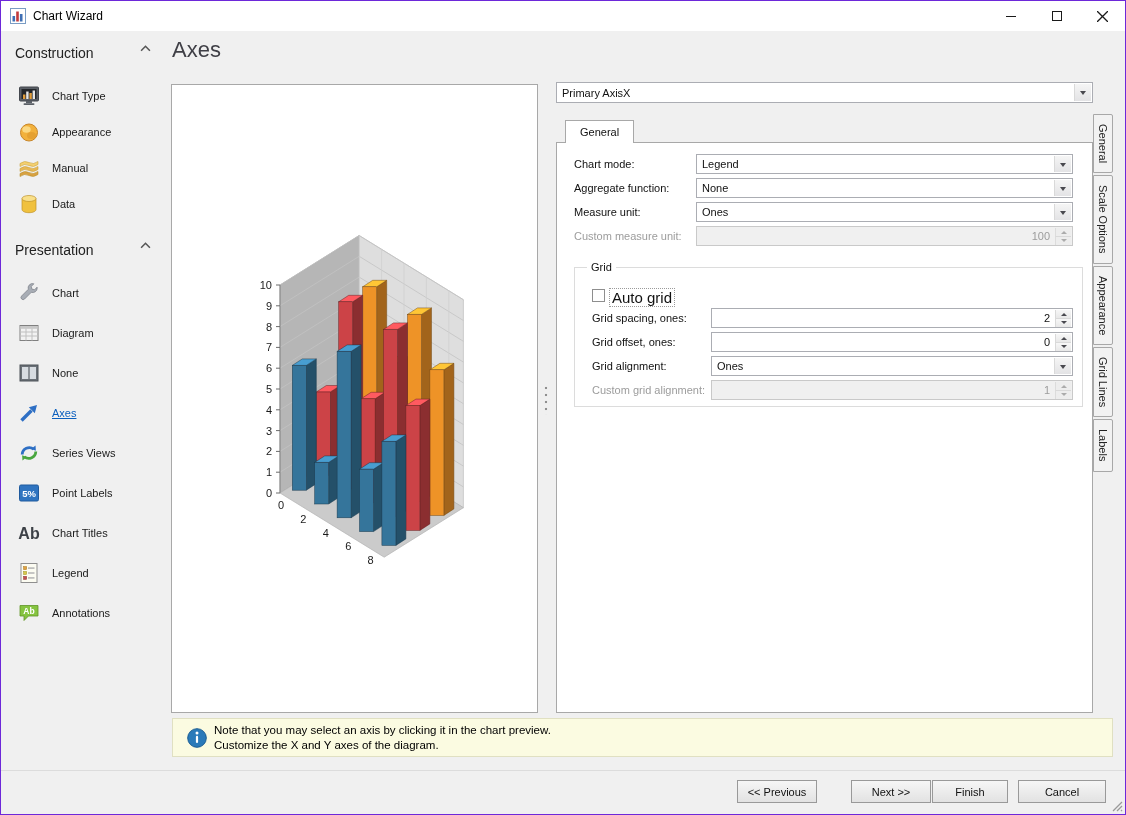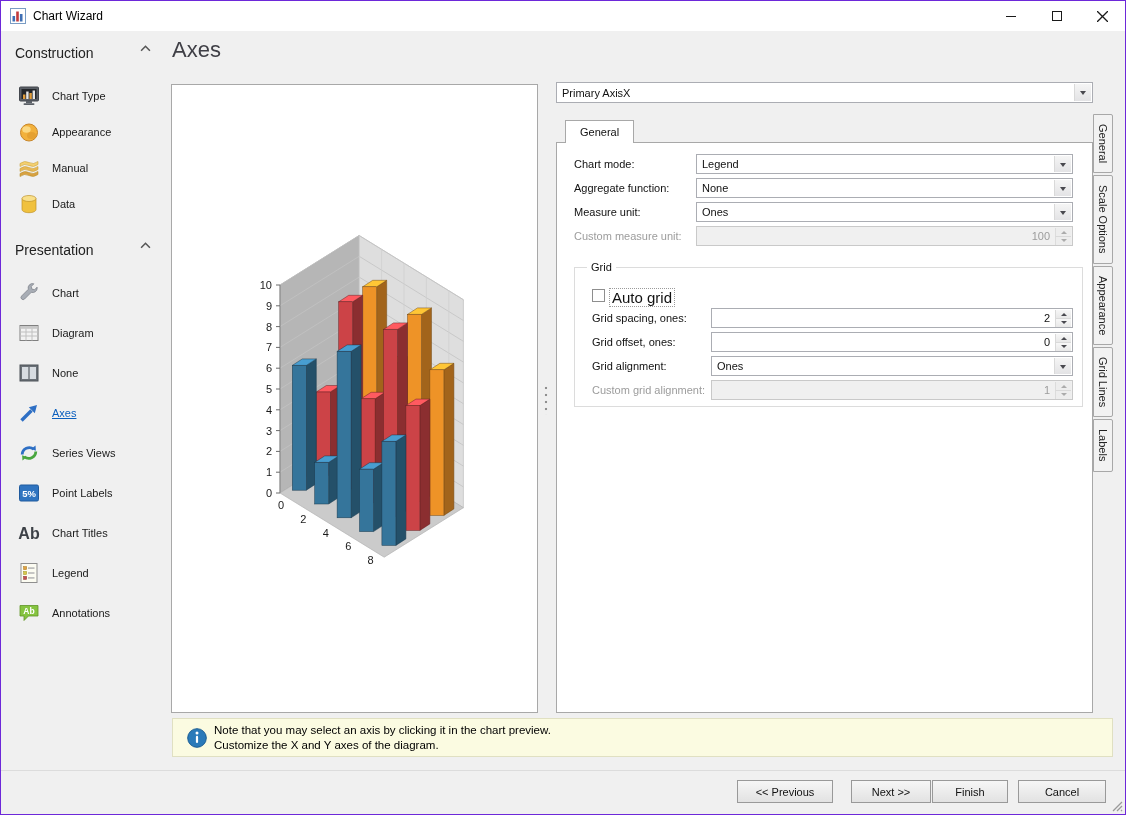--- a/index.html
+++ b/index.html
@@ -426,21 +426,21 @@
       <rect x="8.9" y="7.8" width="2.2" height="7.2" rx="1.1" fill="#fff"></rect>
       <circle cx="10" cy="5.1" r="1.5" fill="#fff"></circle>
     </svg>
     <div class="info-text">
       <div>Note that you may select an axis by clicking it in the chart preview.</div>
       <div>Customize the X and Y axes of the diagram.</div>
     </div>
   </div>
 
   <div class="footrule"></div>
-  <div class="btn" style="left:736px;width:96px;">&lt;&lt; Previous</div>
+  <div class="btn" style="left:736px;width:80px;">&lt;&lt; Previous</div>
   <div class="btn" style="left:826px;width:80px;margin-left:24px;">Next &gt;&gt;</div>
   <div class="btn" style="left:931px;width:76px;">Finish</div>
   <div class="btn" style="left:1017px;width:88px;">Cancel</div>
 
   <svg class="grip" viewBox="0 0 12 12">
     <path d="M11 2 L2 11 M11 6 L6 11 M11 10 L10 11" stroke="#9a9a9a" stroke-width="1.3" fill="none"></path>
   </svg>
 </div>
 
 </body></html>

